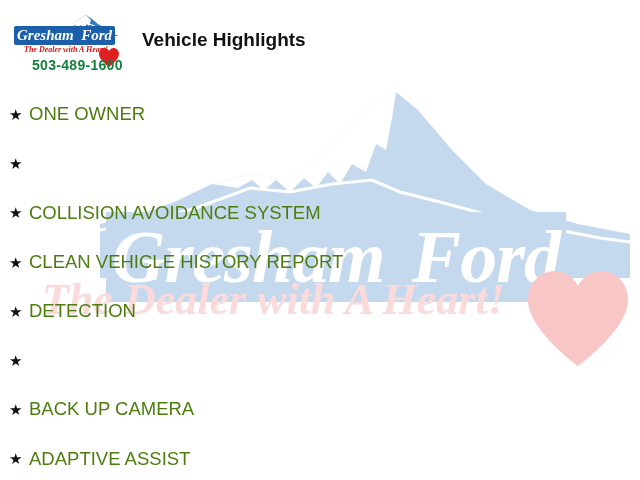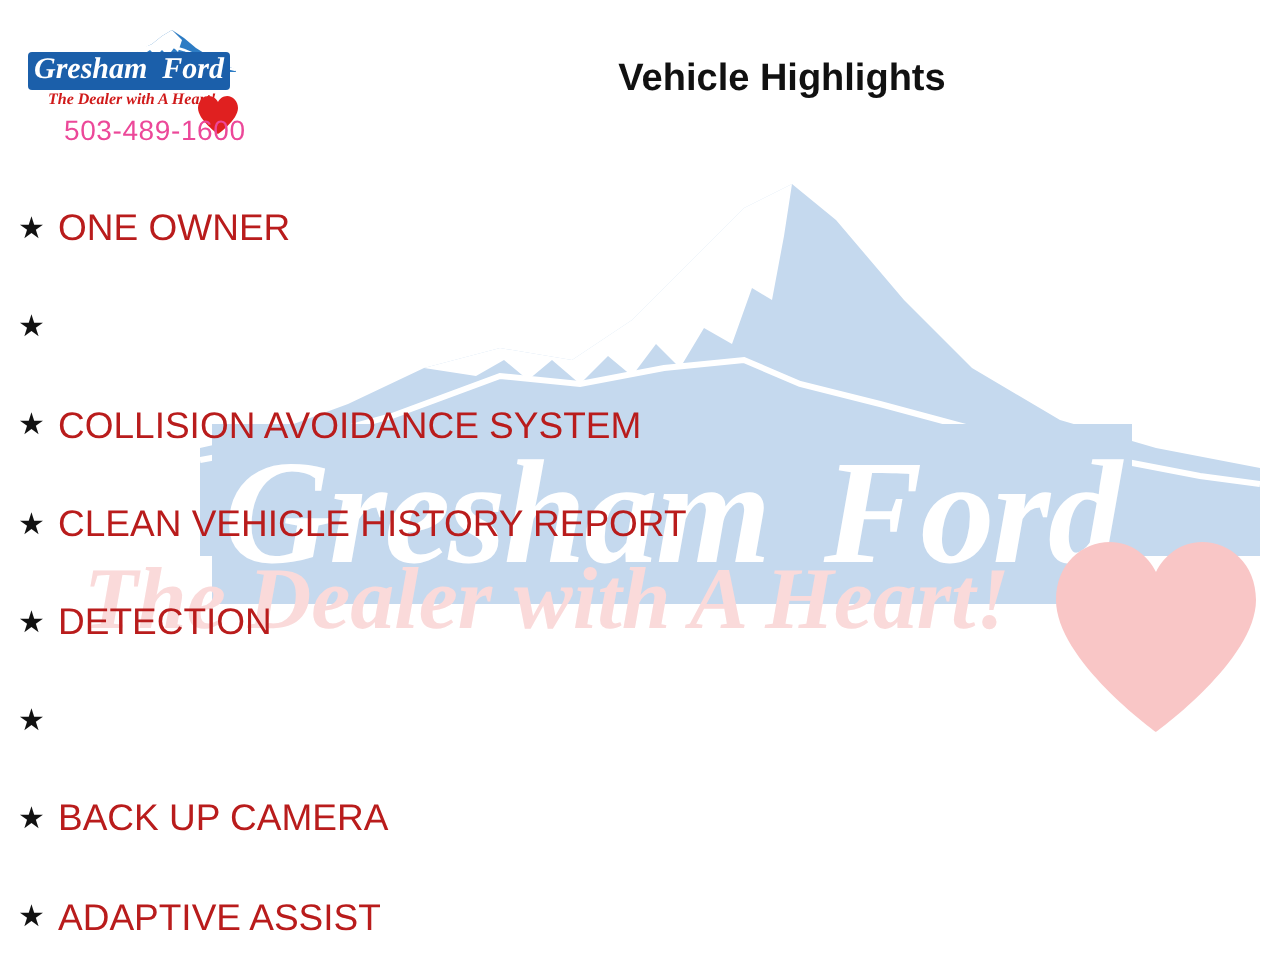--- a/index.html
+++ b/index.html
@@ -148,34 +148,34 @@
     position: absolute;
     left: 86px;
     top: 33px;
     width: 22px;
     height: 21px;
   }
   #logo-phone {
     position: absolute;
     left: 20px;
     top: 44px;
-    color: #ec4899;
+    color: #15803d;
     font-family: "Liberation Sans", sans-serif;
-    font-weight: normal;
+    font-weight: bold;
     font-size: 14px;
     letter-spacing: 0.3px;
     line-height: 1;
     white-space: nowrap;
   }
   #page-title {
     position: absolute;
     left: 0;
     top: 30px;
     width: 640px;
-    text-align: center;
+    text-align: left;
     padding-left: 142px;
     box-sizing: border-box;
     color: #111111;
     font-family: "Liberation Sans", sans-serif;
     font-weight: bold;
     font-size: 19px;
     line-height: 1;
   }
 
   
@@ -196,21 +196,21 @@
     padding-left: 9px;
   }
   .bullet-star {
     color: #111111;
     font-size: 15px;
     line-height: 1;
     width: 20px;
     flex: 0 0 20px;
   }
   .highlight-label {
-    color: #b91c1c;
+    color: #4d7c0f;
     font-family: "Liberation Sans", sans-serif;
     font-size: 18.5px;
     line-height: 1;
     white-space: nowrap;
   }
 </style>
 </head>
 <body>
 
 <div id="page">

